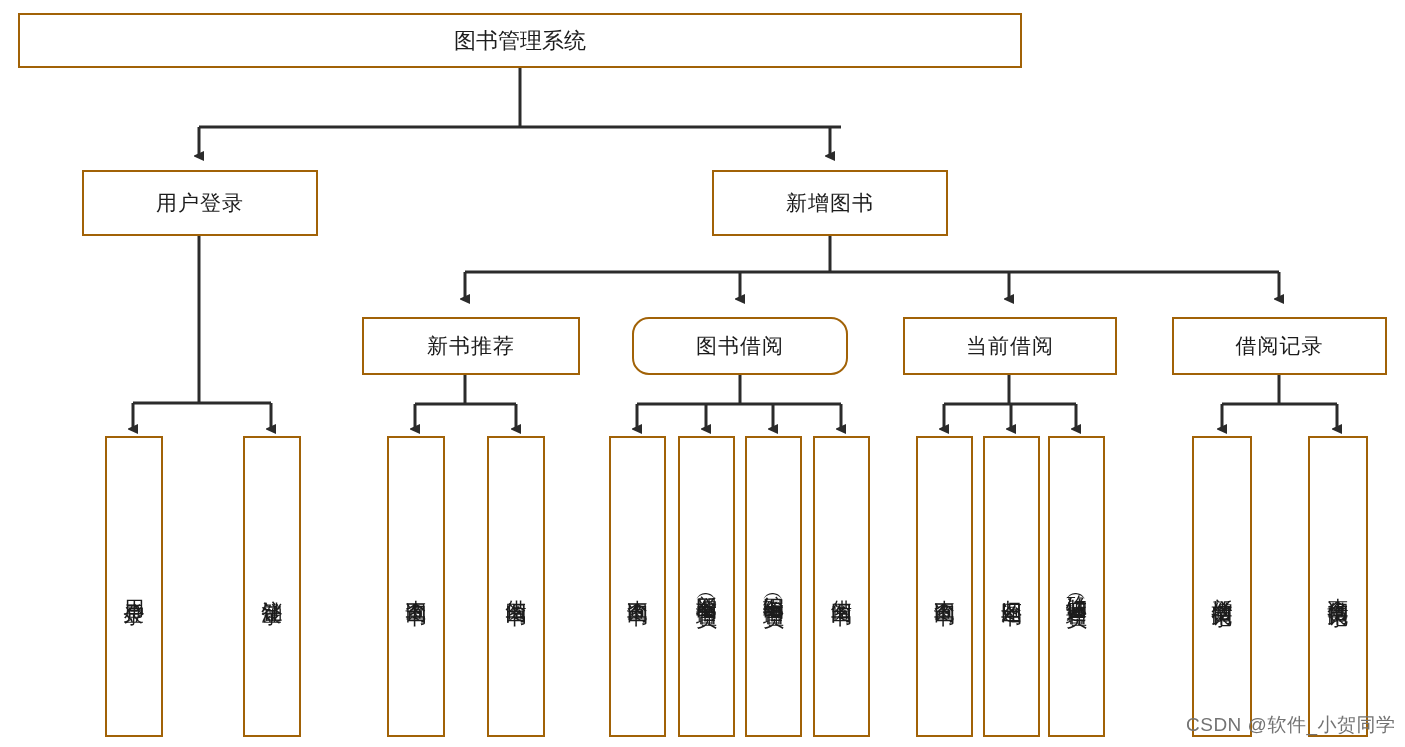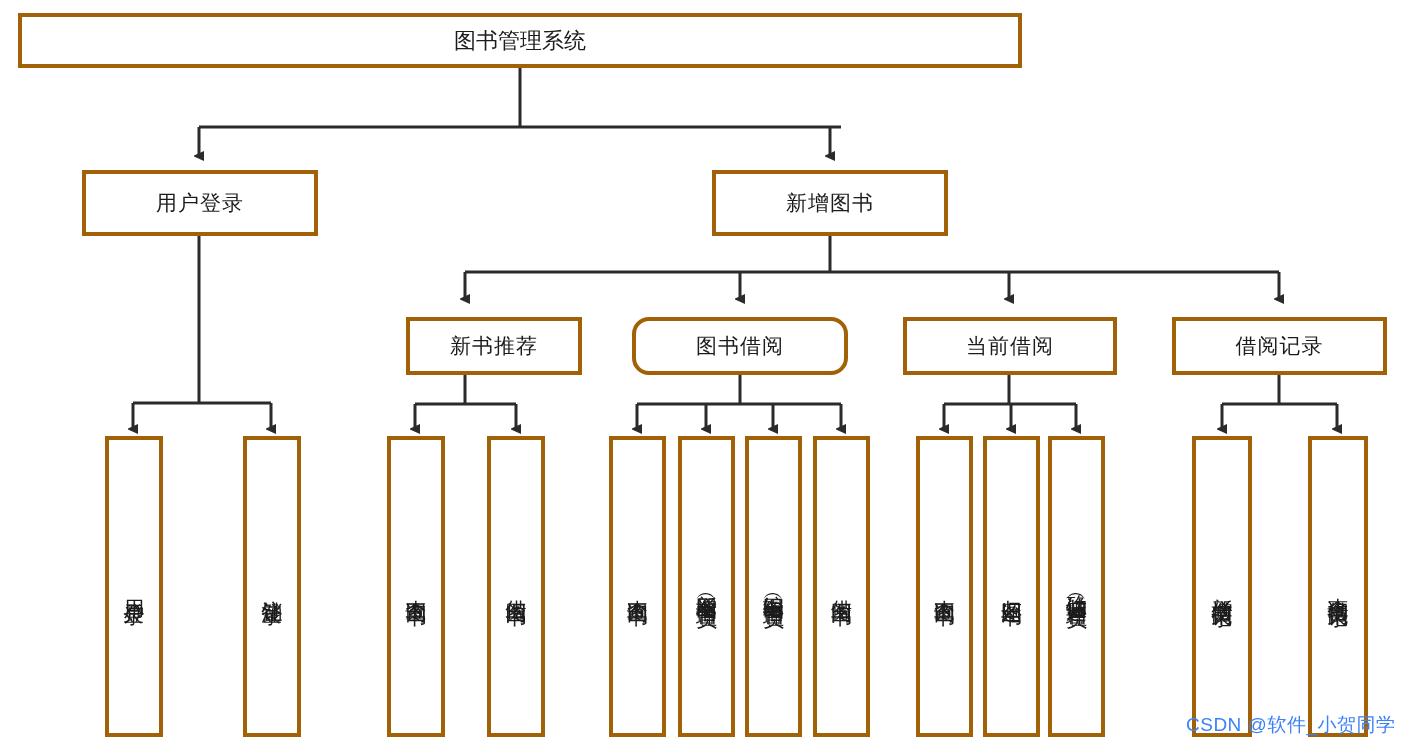--- a/index.html
+++ b/index.html
@@ -21,21 +21,21 @@
     position: absolute;
     left: 0;
     top: 0;
     width: 1405px;
     height: 747px;
     pointer-events: none;
   }
   .node {
     position: absolute;
     box-sizing: border-box;
-    border: 4px solid #a16207;
+    border: 2px solid #a16207;
     background: #ffffff;
     display: flex;
     align-items: center;
     justify-content: center;
     color: #1c1c1c;
   }
   .node.horiz {
     font-size: 21px;
     letter-spacing: 1px;
     line-height: 1.2;
@@ -59,21 +59,21 @@
     display: block;
     white-space: normal;
     max-height: 100%;
     text-align: center;
   }
   .watermark {
     position: absolute;
     left: 1186px;
     top: 712px;
     font-size: 19px;
-    color: #3b82f6;
+    color: #737373;
     letter-spacing: 0.5px;
     white-space: nowrap;
     user-select: none;
   }
 </style>
 </head>
 <body>
 
 <div id="canvas">
 
@@ -131,21 +131,21 @@
     <span>图书管理系统</span>
   </div>
 
   <div class="node horiz" style="left:82px; top:170px; width:236px; height:66px;">
     <span>用户登录</span>
   </div>
   <div class="node horiz" style="left:712px; top:170px; width:236px; height:66px;">
     <span>新增图书</span>
   </div>
 
-  <div class="node horiz" style="left:362px; top:317px; width:176px; height:58px;margin-left:44px;">
+  <div class="node horiz" style="left:362px; top:317px; width:218px; height:58px;">
     <span>新书推荐</span>
   </div>
   <div class="node horiz" style="left:632px; top:317px; width:216px; height:58px;border-radius:17px;">
     <span>图书借阅</span>
   </div>
   <div class="node horiz" style="left:903px; top:317px; width:214px; height:58px;">
     <span>当前借阅</span>
   </div>
   <div class="node horiz" style="left:1172px; top:317px; width:215px; height:58px;">
     <span>借阅记录</span>

